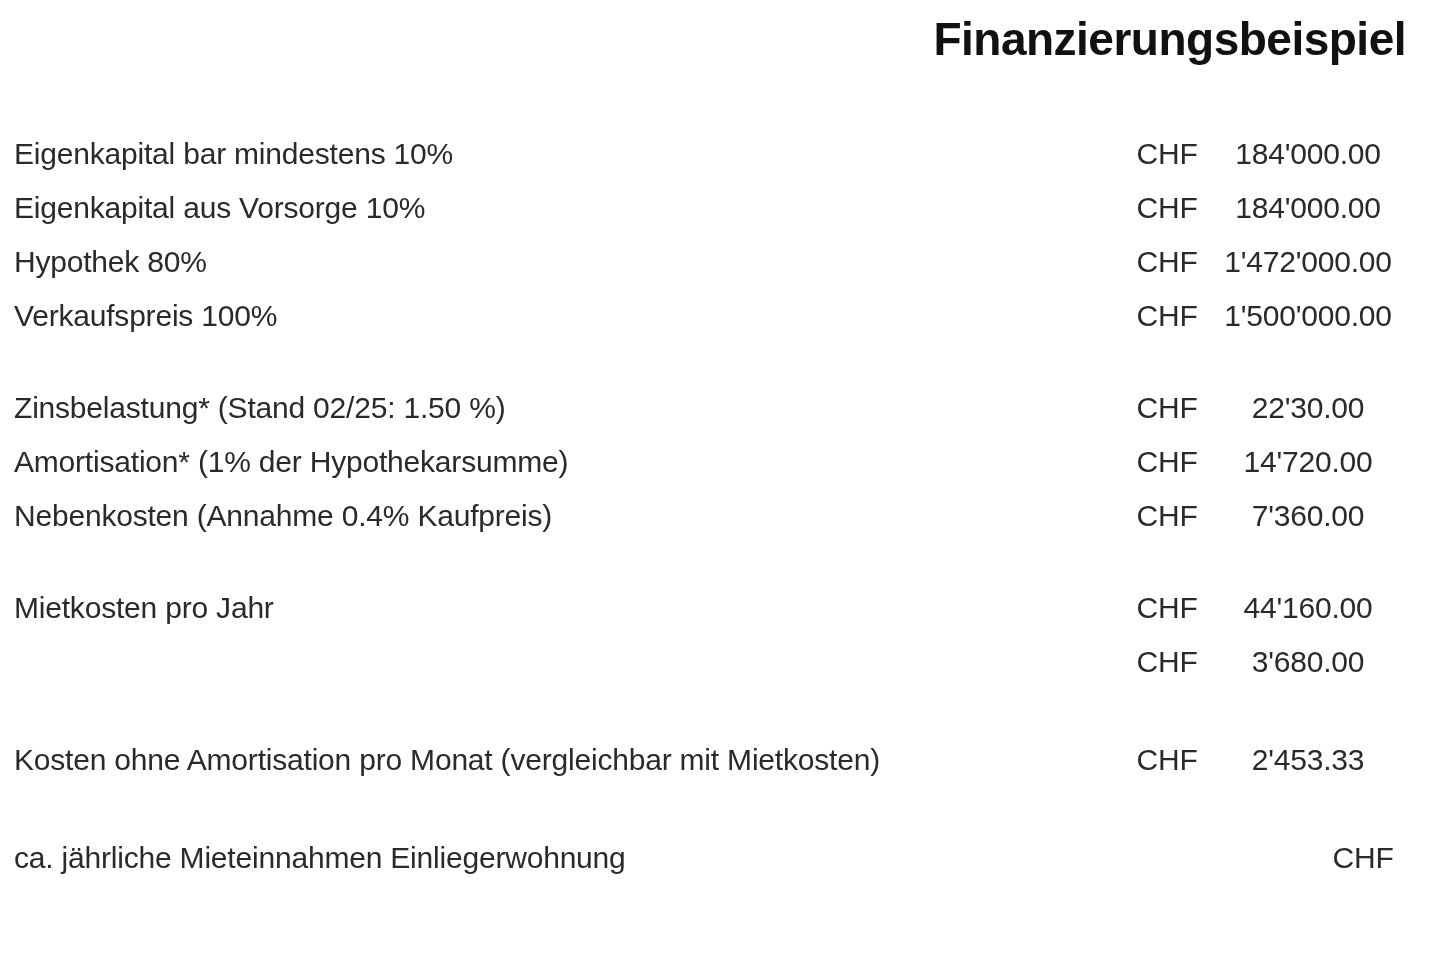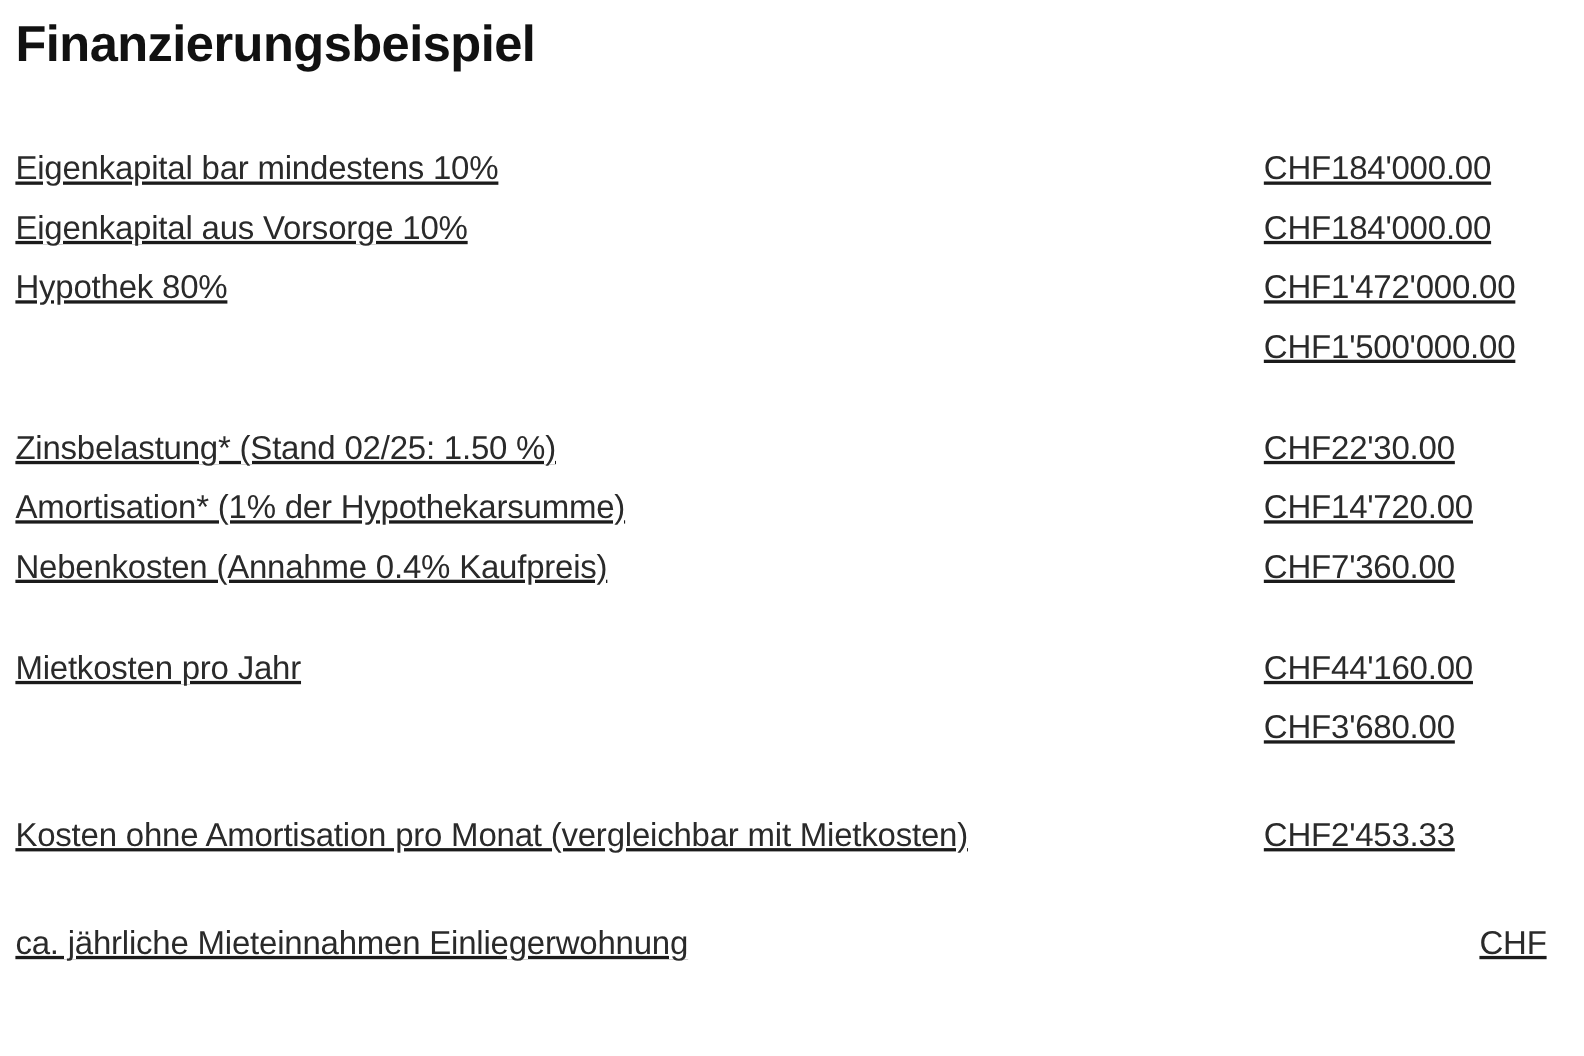--- a/index.html
+++ b/index.html
@@ -22,51 +22,51 @@
     position: relative;
   }
   .doc-title {
     font-size: 46px;
     font-weight: 700;
     letter-spacing: -0.5px;
     color: #111111;
     margin: 0 0 0 8px;
     line-height: 1.1;
     padding-top: 4px;
+    text-align: right;
   }
   .rows {
     margin-top: 62px;
-    text-decoration: underline;
   }
   .row {
     display: flex;
     align-items: baseline;
     font-size: 30px;
     line-height: 54px;
     color: #2a2a2a;
     letter-spacing: -0.2px;
   }
   .row .label {
     flex: 0 0 auto;
     padding-left: 8px;
     white-space: nowrap;
   }
   .row .spacer {
     flex: 1 1 auto;
   }
   .row .cur {
     flex: 0 0 auto;
     width: 86px;
-    text-align: right;
+    text-align: center;
     white-space: nowrap;
   }
   .row .amount {
     flex: 0 0 auto;
     width: 196px;
-    text-align: left;
+    text-align: center;
     white-space: nowrap;
   }
   .gap-sm {
     height: 38px;
   }
   .gap-md {
     height: 44px;
   }
   .row.wide .cur {
     width: 86px;
@@ -93,20 +93,21 @@
       <span class="cur">CHF</span>
       <span class="amount">184'000.00</span>
     </div>
     <div class="row">
       <span class="label">Hypothek 80%</span>
       <span class="spacer"></span>
       <span class="cur">CHF</span>
       <span class="amount">1'472'000.00</span>
     </div>
     <div class="row">
+      <span class="label">Verkaufspreis 100%</span>
       <span class="spacer"></span>
       <span class="cur">CHF</span>
       <span class="amount">1'500'000.00</span>
     </div>
 
     <div class="gap-sm"></div>
 
     <div class="row">
       <span class="label">Zinsbelastung* (Stand 02/25: 1.50 %)</span>
       <span class="spacer"></span>

